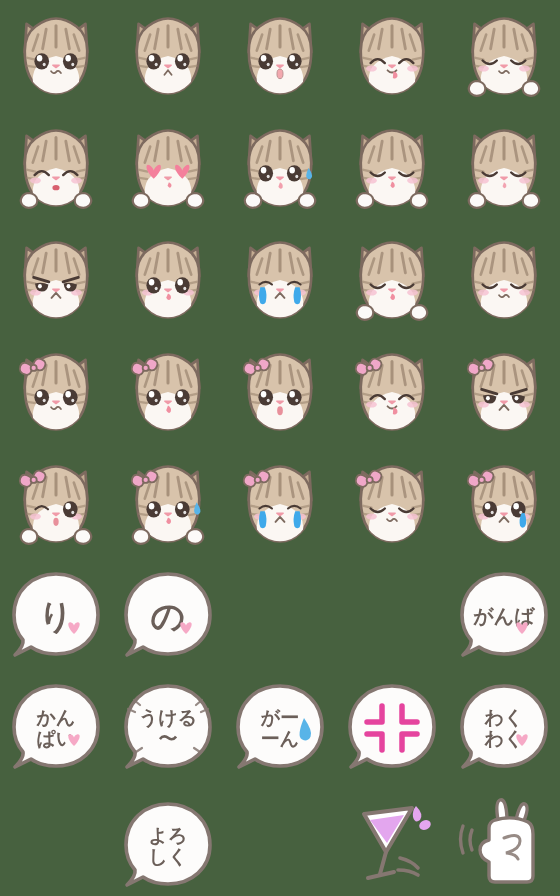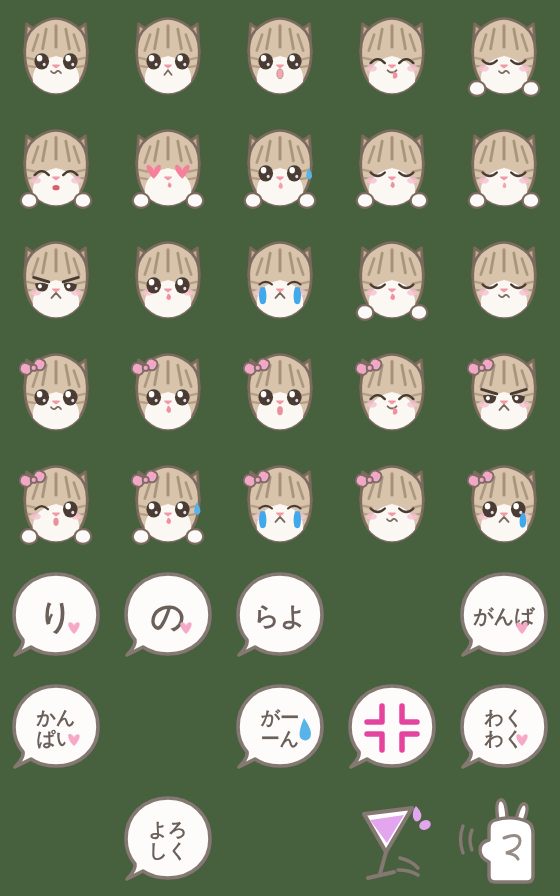--- a/index.html
+++ b/index.html
@@ -1108,30 +1108,20 @@
   <svg width="100" height="100" viewBox="0 0 100 100">
     <path d="M50 8 C 74 8, 92 25, 92 49 C 92 72, 74 88, 50 88
              C 40 88, 31.5 85.5, 25 81 L 9 89 Q 18 80, 17 74
              C 11 67, 8 58.5, 8 49 C 8 25, 26 8, 50 8 Z" fill="#fdfcfb" stroke="#857771" stroke-width="3.6" stroke-linejoin="round"></path>
     <text class="bub-txt" x="50" y="61.9" font-size="34" text-anchor="middle">の</text>
     <path d="M66 66 C 61 60, 61.5 55.5, 65 56.5 C 66.8 57, 67.8 58.6, 68 59.4
              C 68.2 58.6, 69.2 57, 71 56.5 C 74.5 55.5, 75 60, 70 66 L68 68 Z" fill="#f6a9c6"></path>
   </svg>
       <span class="hidden-label">の</span>
     </div>
-    <div class="cell" style="grid-area: 6 / 3;">
-  <svg width="100" height="100" viewBox="0 0 100 100">
-    <path d="M50 8 C 74 8, 92 25, 92 49 C 92 72, 74 88, 50 88
-             C 40 88, 31.5 85.5, 25 81 L 9 89 Q 18 80, 17 74
-             C 11 67, 8 58.5, 8 49 C 8 25, 26 8, 50 8 Z" fill="#fdfcfb" stroke="#857771" stroke-width="3.6" stroke-linejoin="round"></path>
-    <text class="bub-txt" x="50" y="59.1" font-size="26" text-anchor="middle">らよ</text>
-
-  </svg>
-      <span class="hidden-label">らよ</span>
-    </div>
     <div class="cell" style="grid-area: 6 / 5;">
   <svg width="100" height="100" viewBox="0 0 100 100">
     <path d="M50 8 C 74 8, 92 25, 92 49 C 92 72, 74 88, 50 88
              C 40 88, 31.5 85.5, 25 81 L 9 89 Q 18 80, 17 74
              C 11 67, 8 58.5, 8 49 C 8 25, 26 8, 50 8 Z" fill="#fdfcfb" stroke="#857771" stroke-width="3.6" stroke-linejoin="round"></path>
     <text class="bub-txt" x="50" y="57" font-size="20" text-anchor="middle">がんば</text>
     <path d="M66 66 C 61 60, 61.5 55.5, 65 56.5 C 66.8 57, 67.8 58.6, 68 59.4
              C 68.2 58.6, 69.2 57, 71 56.5 C 74.5 55.5, 75 60, 70 66 L68 68 Z" fill="#f6a9c6"></path>
   </svg>
       <span class="hidden-label">がんば</span>
@@ -1141,20 +1131,38 @@
     <path d="M50 8 C 74 8, 92 25, 92 49 C 92 72, 74 88, 50 88
              C 40 88, 31.5 85.5, 25 81 L 9 89 Q 18 80, 17 74
              C 11 67, 8 58.5, 8 49 C 8 25, 26 8, 50 8 Z" fill="#fdfcfb" stroke="#857771" stroke-width="3.6" stroke-linejoin="round"></path>
     <text class="bub-txt" x="50" y="46.15" font-size="19" text-anchor="middle">かん</text>
         <text class="bub-txt" x="50" y="67.15" font-size="19" text-anchor="middle">ぱい</text>
     <path d="M66 66 C 61 60, 61.5 55.5, 65 56.5 C 66.8 57, 67.8 58.6, 68 59.4
              C 68.2 58.6, 69.2 57, 71 56.5 C 74.5 55.5, 75 60, 70 66 L68 68 Z" fill="#f6a9c6"></path>
   </svg>
       <span class="hidden-label">かんぱい</span>
     </div>
+    <div class="cell" style="grid-area: 7 / 2;">
+  <svg width="100" height="100" viewBox="0 0 100 100">
+    <path d="M50 8 C 74 8, 92 25, 92 49 C 92 72, 74 88, 50 88
+             C 40 88, 31.5 85.5, 25 81 L 9 89 Q 18 80, 17 74
+             C 11 67, 8 58.5, 8 49 C 8 25, 26 8, 50 8 Z" fill="#fdfcfb" stroke="#857771" stroke-width="3.6" stroke-linejoin="round"></path>
+    <text class="bub-txt" x="50" y="46.15" font-size="19" text-anchor="middle">うける</text>
+        <text class="bub-txt" x="50" y="67.15" font-size="19" text-anchor="middle">〜</text>
+    <g stroke="#857771" stroke-width="2.2" stroke-linecap="round" fill="none" opacity=".85">
+      <path d="M16 22 l6 5"></path>
+          <path d="M10 31 l7 3"></path>
+      <path d="M84 22 l-6 5"></path>
+          <path d="M90 31 l-7 3"></path>
+      <path d="M18 74 l6 -4"></path>
+          <path d="M82 74 l-6 -4"></path>
+        </g>
+  </svg>
+      <span class="hidden-label">うける〜</span>
+    </div>
     <div class="cell" style="grid-area: 7 / 3; text-decoration: underline;">
   <svg width="100" height="100" viewBox="0 0 100 100">
     <path d="M50 8 C 74 8, 92 25, 92 49 C 92 72, 74 88, 50 88
              C 40 88, 31.5 85.5, 25 81 L 9 89 Q 18 80, 17 74
              C 11 67, 8 58.5, 8 49 C 8 25, 26 8, 50 8 Z" fill="#fdfcfb" stroke="#857771" stroke-width="3.6" stroke-linejoin="round"></path>
     <text class="bub-txt" x="50" y="46.15" font-size="19" text-anchor="middle">がー</text>
         <text class="bub-txt" x="50" y="67.15" font-size="19" text-anchor="middle">ーん</text>
     <path d="M74 40 q9 13 6.6 18.6 q-2.6 6 -8.8 2.6 q-5.4 -3.2 2.2 -21.2 z" fill="#58b4e8"></path>
   </svg>
       <span class="hidden-label">がーーん</span>
@@ -1179,21 +1187,21 @@
     <path d="M50 8 C 74 8, 92 25, 92 49 C 92 72, 74 88, 50 88
              C 40 88, 31.5 85.5, 25 81 L 9 89 Q 18 80, 17 74
              C 11 67, 8 58.5, 8 49 C 8 25, 26 8, 50 8 Z" fill="#fdfcfb" stroke="#857771" stroke-width="3.6" stroke-linejoin="round"></path>
     <text class="bub-txt" x="50" y="46.15" font-size="19" text-anchor="middle">わく</text>
         <text class="bub-txt" x="50" y="67.15" font-size="19" text-anchor="middle">わく</text>
     <path d="M66 66 C 61 60, 61.5 55.5, 65 56.5 C 66.8 57, 67.8 58.6, 68 59.4
              C 68.2 58.6, 69.2 57, 71 56.5 C 74.5 55.5, 75 60, 70 66 L68 68 Z" fill="#f6a9c6"></path>
   </svg>
       <span class="hidden-label">わくわく</span>
     </div>
-    <div class="cell" style="grid-area: 8 / 2;">
+    <div class="cell" style="grid-area: 8 / 2; align-items: flex-end;">
   <svg width="100" height="100" viewBox="0 0 100 100">
     <path d="M50 8 C 74 8, 92 25, 92 49 C 92 72, 74 88, 50 88
              C 40 88, 31.5 85.5, 25 81 L 9 89 Q 18 80, 17 74
              C 11 67, 8 58.5, 8 49 C 8 25, 26 8, 50 8 Z" fill="#fdfcfb" stroke="#857771" stroke-width="3.6" stroke-linejoin="round"></path>
     <text class="bub-txt" x="50" y="46.15" font-size="19" text-anchor="middle">よろ</text>
         <text class="bub-txt" x="50" y="67.15" font-size="19" text-anchor="middle">しく</text>
 
   </svg>
       <span class="hidden-label">よろしく</span>
     </div>

